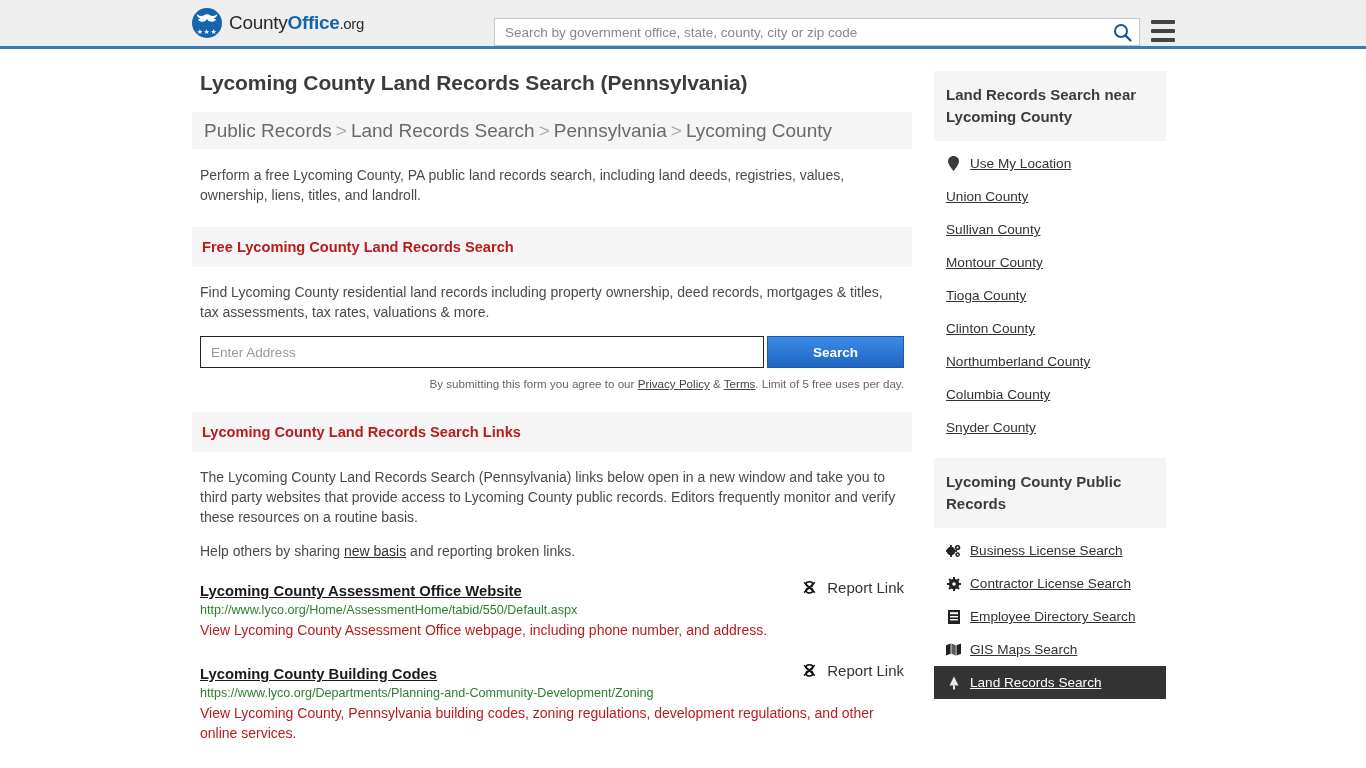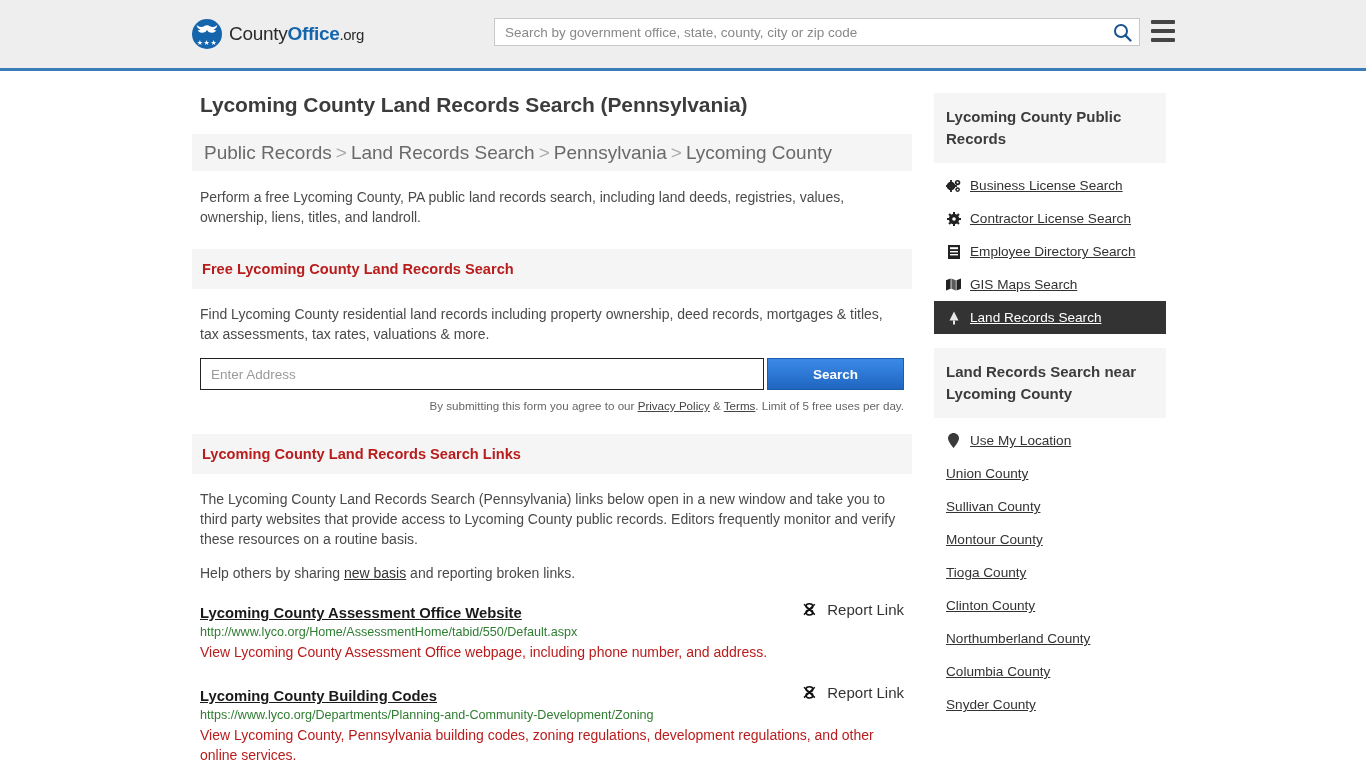--- a/index.html
+++ b/index.html
@@ -7,21 +7,21 @@
     margin: 0; padding: 0;
     width: 1366px; height: 768px;
     overflow: hidden;
     background: #ffffff;
     font-family: "Liberation Sans", sans-serif;
     color: #333333;
   }
 
   
   .site-header {
-    height: 71px;
+    height: 49px;
     background: #eeeeee;
     border-bottom: 3px solid #3a7cb8;
     display: flex;
     align-items: center;
     position: relative;
   }
   .logo-wrap {
     display: flex;
     align-items: center;
     margin-left: 192px;
@@ -371,20 +371,61 @@
         </div>
         <div class="result-url">https://www.lyco.org/Departments/Planning-and-Community-Development/Zoning</div>
         <div class="result-desc">View Lycoming County, Pennsylvania building codes, zoning regulations, development regulations, and other online services.</div>
       </div>
 
     </div>
 
     <div class="side-col">
 
       <div class="side-block">
+        <div class="side-head">Land Records Search near Lycoming County</div>
+        <div class="side-list">
+
+          <div class="side-item">
+            <span class="side-ico">
+              <svg width="11" height="15" viewBox="0 0 11 15">
+                  <path d="M5.5 0 C2.5 0 0 2.4 0 5.3 C0 9 5.5 15 5.5 15 C5.5 15 11 9 11 5.3 C11 2.4 8.5 0 5.5 0 Z" fill="#3a3a3a"></path>
+                </svg>
+            </span>
+            <span class="lbl">Use My Location</span>
+          </div>
+
+          <div class="side-item">
+            <span class="lbl">Union County</span>
+          </div>
+          <div class="side-item">
+            <span class="lbl">Sullivan County</span>
+          </div>
+          <div class="side-item">
+            <span class="lbl">Montour County</span>
+          </div>
+          <div class="side-item">
+            <span class="lbl">Tioga County</span>
+          </div>
+          <div class="side-item">
+            <span class="lbl">Clinton County</span>
+          </div>
+          <div class="side-item">
+            <span class="lbl">Northumberland County</span>
+          </div>
+          <div class="side-item">
+            <span class="lbl">Columbia County</span>
+          </div>
+          <div class="side-item">
+            <span class="lbl">Snyder County</span>
+          </div>
+
+        </div>
+      </div>
+
+      <div class="side-block">
         <div class="side-head">Lycoming County Public Records</div>
         <div class="side-list">
 
           <div class="side-item">
             <span class="side-ico">
               <svg width="15" height="14" viewBox="0 0 15 14">
                 <circle cx="5" cy="7" r="4.3" fill="#222"></circle>
                   <circle cx="5" cy="7" r="1.6" fill="#fff"></circle>
                 <rect x="4.1" y="1" width="1.8" height="12" fill="#222"></rect>
                 <rect x="-1" y="6.1" width="12" height="1.8" fill="#222" transform="rotate(0)"></rect>
@@ -440,57 +481,16 @@
                 <path d="M6 0.5 L10.5 9.5 L1.5 9.5 Z" fill="#e8e8e8"></path>
                 <rect x="5" y="9.5" width="2" height="4" fill="#e8e8e8"></rect>
               </svg>
             </span>
             <span class="lbl">Land Records Search</span>
           </div>
 
         </div>
       </div>
 
-      <div class="side-block">
-        <div class="side-head">Land Records Search near Lycoming County</div>
-        <div class="side-list">
-
-          <div class="side-item">
-            <span class="side-ico">
-              <svg width="11" height="15" viewBox="0 0 11 15">
-                  <path d="M5.5 0 C2.5 0 0 2.4 0 5.3 C0 9 5.5 15 5.5 15 C5.5 15 11 9 11 5.3 C11 2.4 8.5 0 5.5 0 Z" fill="#3a3a3a"></path>
-                </svg>
-            </span>
-            <span class="lbl">Use My Location</span>
-          </div>
-
-          <div class="side-item">
-            <span class="lbl">Union County</span>
-          </div>
-          <div class="side-item">
-            <span class="lbl">Sullivan County</span>
-          </div>
-          <div class="side-item">
-            <span class="lbl">Montour County</span>
-          </div>
-          <div class="side-item">
-            <span class="lbl">Tioga County</span>
-          </div>
-          <div class="side-item">
-            <span class="lbl">Clinton County</span>
-          </div>
-          <div class="side-item">
-            <span class="lbl">Northumberland County</span>
-          </div>
-          <div class="side-item">
-            <span class="lbl">Columbia County</span>
-          </div>
-          <div class="side-item">
-            <span class="lbl">Snyder County</span>
-          </div>
-
-        </div>
-      </div>
-
     </div>
 
   </div>
 </div>
 
 </body></html>

